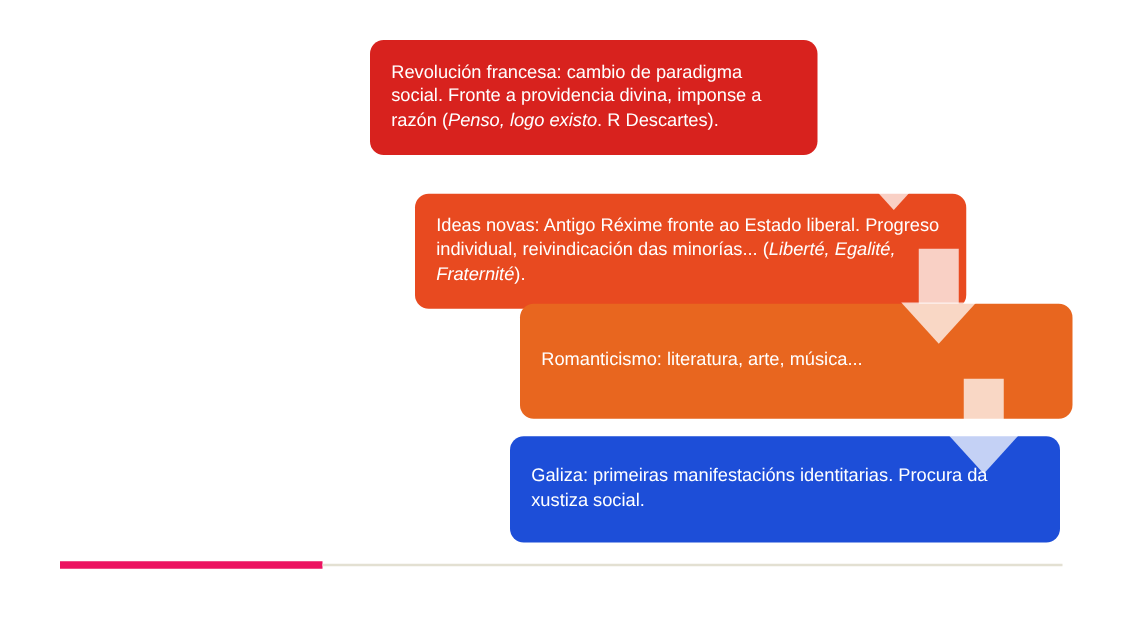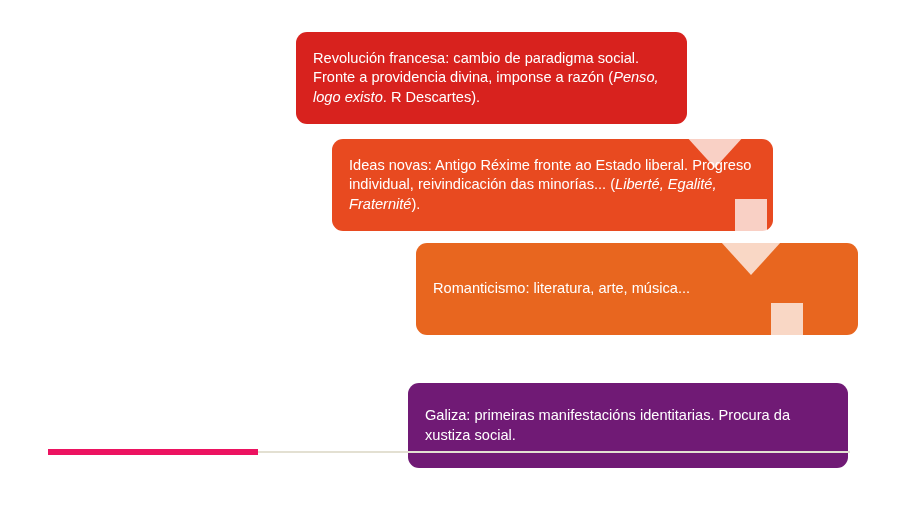--- a/index.html
+++ b/index.html
@@ -48,22 +48,22 @@
   .step-box p {
     margin: 0;
   }
   .step-box p + p {
     margin-top: 10px;
   }
   .step-box i {
     font-style: italic;
   }
 
-  #box-0 { left: 296px; top:  32px; width: 391px; height:  92px; background: #d8221e; }
-  #box-1 { left: 332px; top: 139px; width: 441px; height:  92px; background: #e84a20; }
+  #box-0 { left: 296px; top:  32px; width: 358px; height:  92px; background: #d8221e; }
+  #box-1 { left: 332px; top: 155px; width: 441px; height:  92px; background: #e84a20; }
   #box-2 { left: 368px; top: 243px; width: 442px; height:  92px; background: #e8661f; margin-left: 48px; }
   #box-3 { left: 408px; top: 349px; width: 440px; height:  85px; background: #e8872f; }
 
   
   .down-arrow {
     position: absolute;
     width: 60px;
     height: 76px;
   }
   .down-arrow .shaft {
@@ -114,21 +114,21 @@
 
   <div class="step-box" id="box-0" style="background: rgb(216, 34, 30);">
       <p><span>Revolución francesa: cambio de paradigma social. Fronte a providencia divina, imponse a razón (</span><i>Penso, logo existo</i><span>. R Descartes).</span></p>
     </div>
   <div class="step-box" id="box-1" style="background: rgb(232, 74, 32);">
       <p><span>Ideas novas: Antigo Réxime fronte ao Estado liberal. Progreso individual, reivindicación das minorías... (</span><i>Liberté, Egalité, Fraternité</i><span>).</span></p>
     </div>
   <div class="step-box" id="box-2" style="background: rgb(232, 102, 31);">
       <p><span>Romanticismo: literatura, arte, música...</span></p>
     </div>
-  <div class="step-box" id="box-3" style="background: #701a75; margin-top: 34px;">
+  <div class="step-box" id="box-3" style="background: #1d4ed8;">
       <p><span>Galiza: primeiras manifestacións identitarias. Procura da xustiza social.</span></p>
     </div>
 
   <div class="down-arrow" id="arrow-0">
     <div class="shaft"></div>
     <div class="head"></div>
   </div>
   <div class="down-arrow" id="arrow-1">
     <div class="shaft"></div>
     <div class="head"></div>

